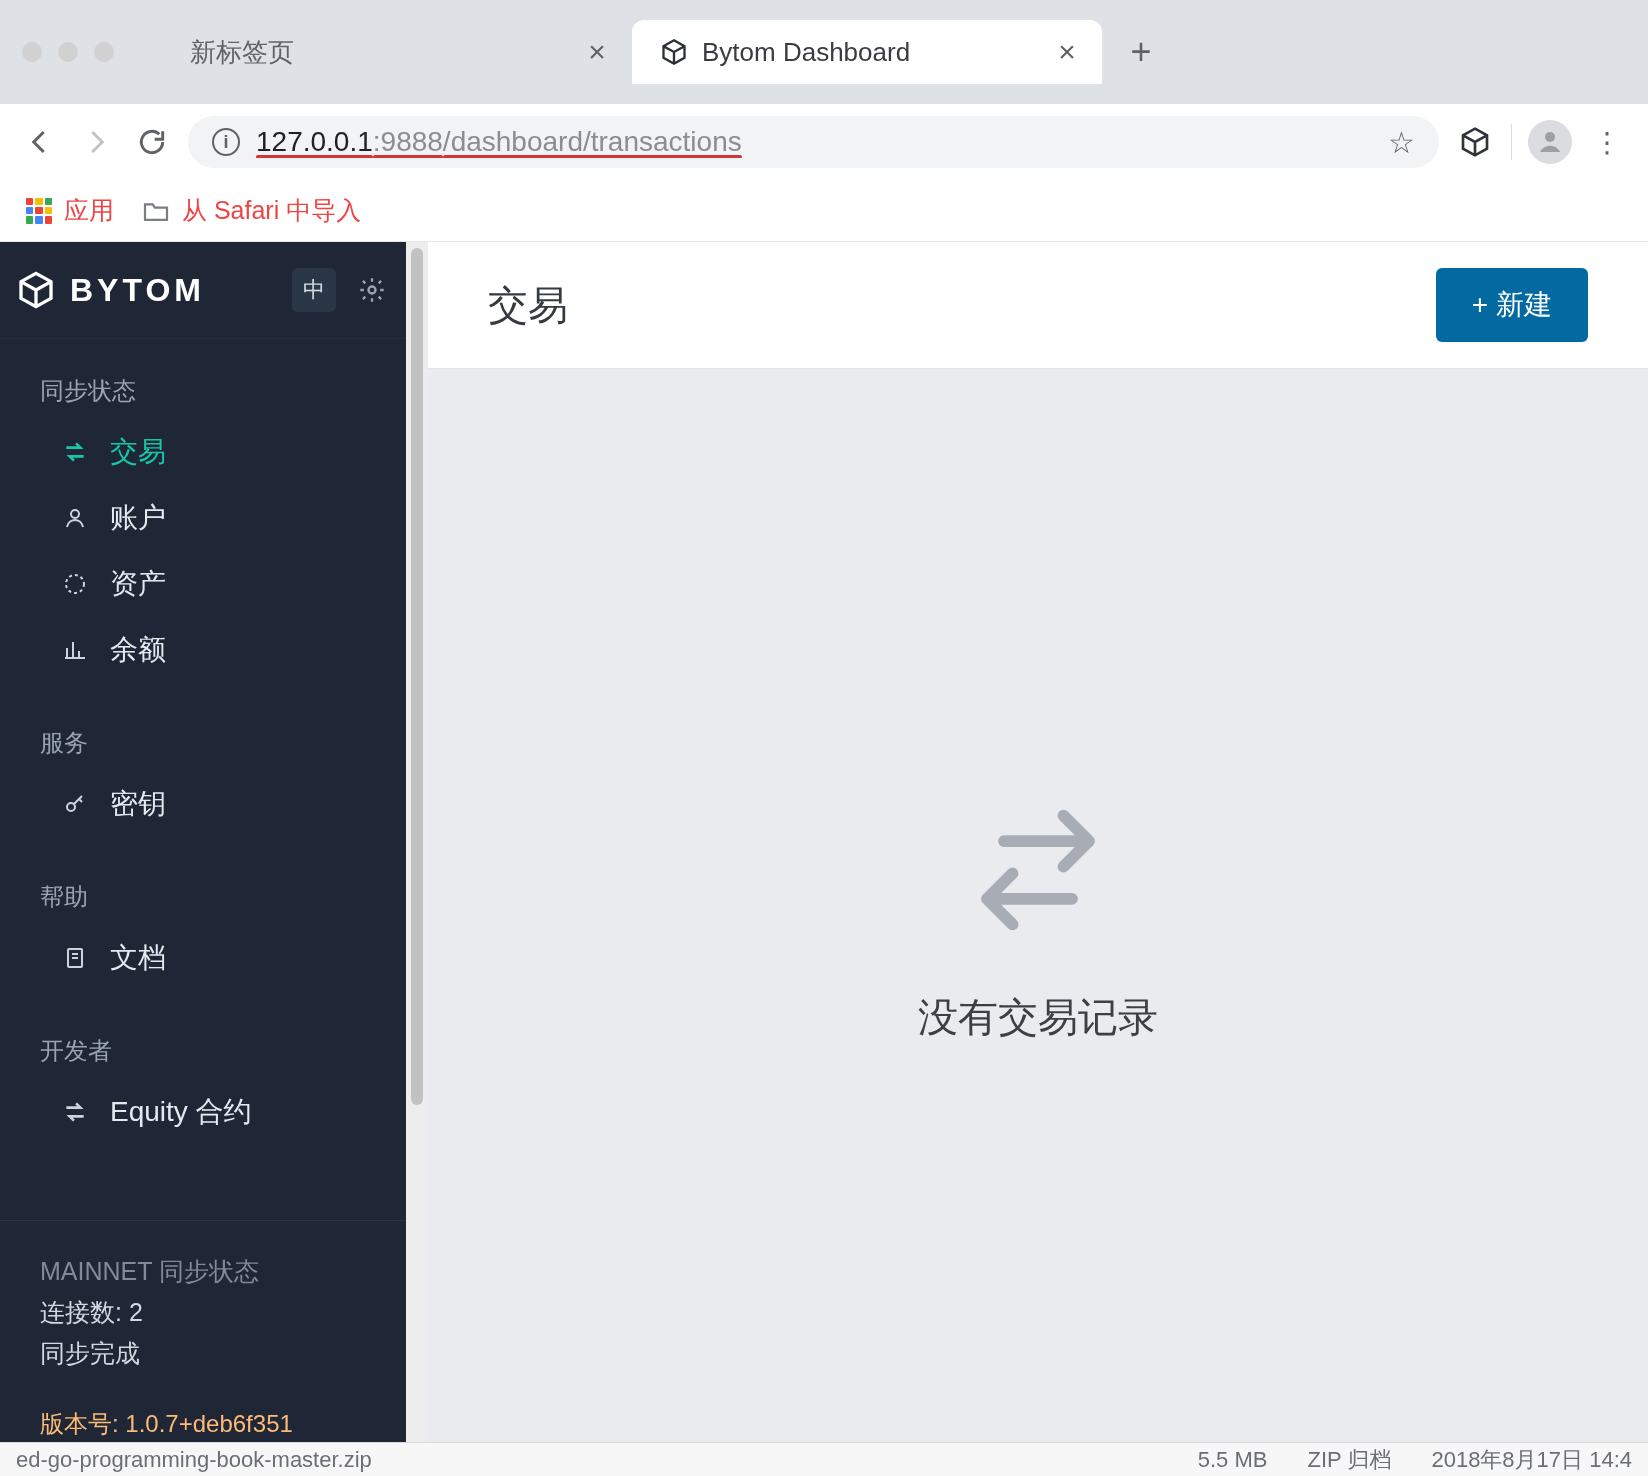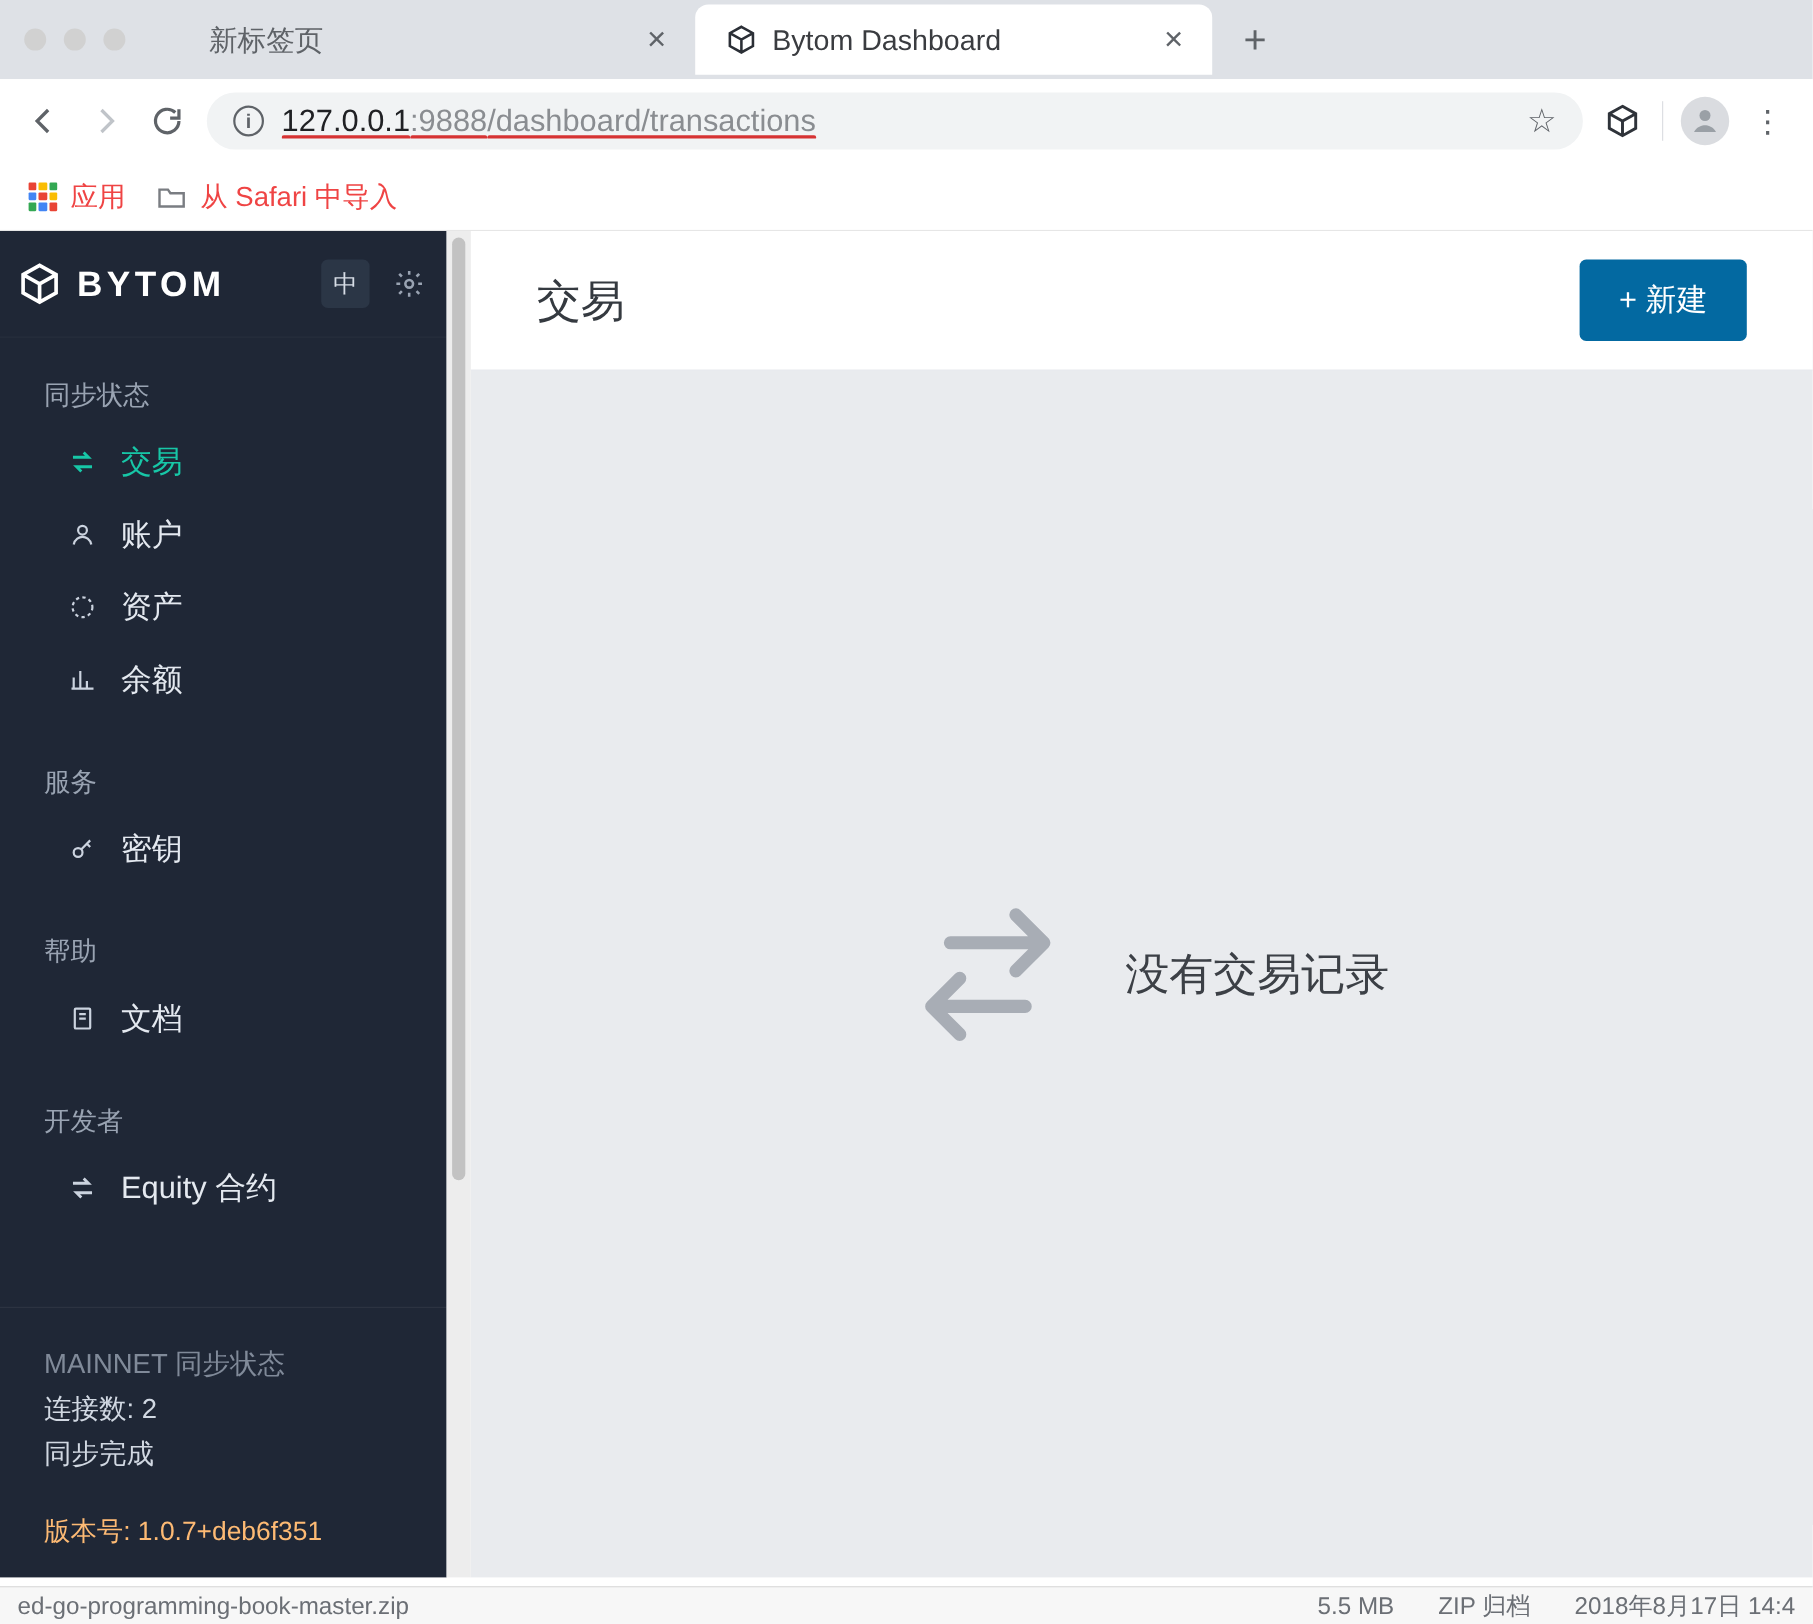--- a/index.html
+++ b/index.html
@@ -10,21 +10,21 @@
     background: #fff;
     overflow: hidden;
     position: relative;
   }
 
   
   .browser-chrome { background: #fff; }
   .tab-strip {
     display: flex;
     align-items: center;
-    height: 72px;
+    height: 104px;
     background: #dee1e6;
     padding-left: 22px;
   }
   .traffic-lights { display: flex; gap: 16px; margin-right: 48px; align-items:center; }
   .traffic-light {
     width: 20px; height: 20px; border-radius: 50%;
     background: #d1d1d1;
   }
   .tab {
     display: flex; align-items: center;
@@ -162,21 +162,21 @@
     background:#fff; display:flex; align-items:center; justify-content:space-between;
     padding: 26px 60px; border-bottom:1px solid #e2e4e8;
   }
   .page-title { font-size:40px; color:#353a40; font-weight:500; }
   .new-btn {
     background:#0369a1; color:#fff; font-size:28px; padding:18px 36px;
     border:none; border-radius:6px; cursor:pointer;
   }
 
   .empty-state {
-    flex:1; display:flex; flex-direction:row; align-items:center; justify-content:center;
+    flex:1; display:flex; flex-direction:column; align-items:center; justify-content:center;
     gap:40px; color:#565b63;
   }
   .empty-text { font-size:40px; color:#3c4046; }
 
   
   .download-bar {
     position:absolute; left:0; right:0; bottom:0; height:34px;
     background:#f7f7f7; border-top:1px solid #d9d9d9;
     display:flex; align-items:center; font-size:22px; color:#6b6f75;
     padding:0 16px; gap:40px; overflow:hidden;

